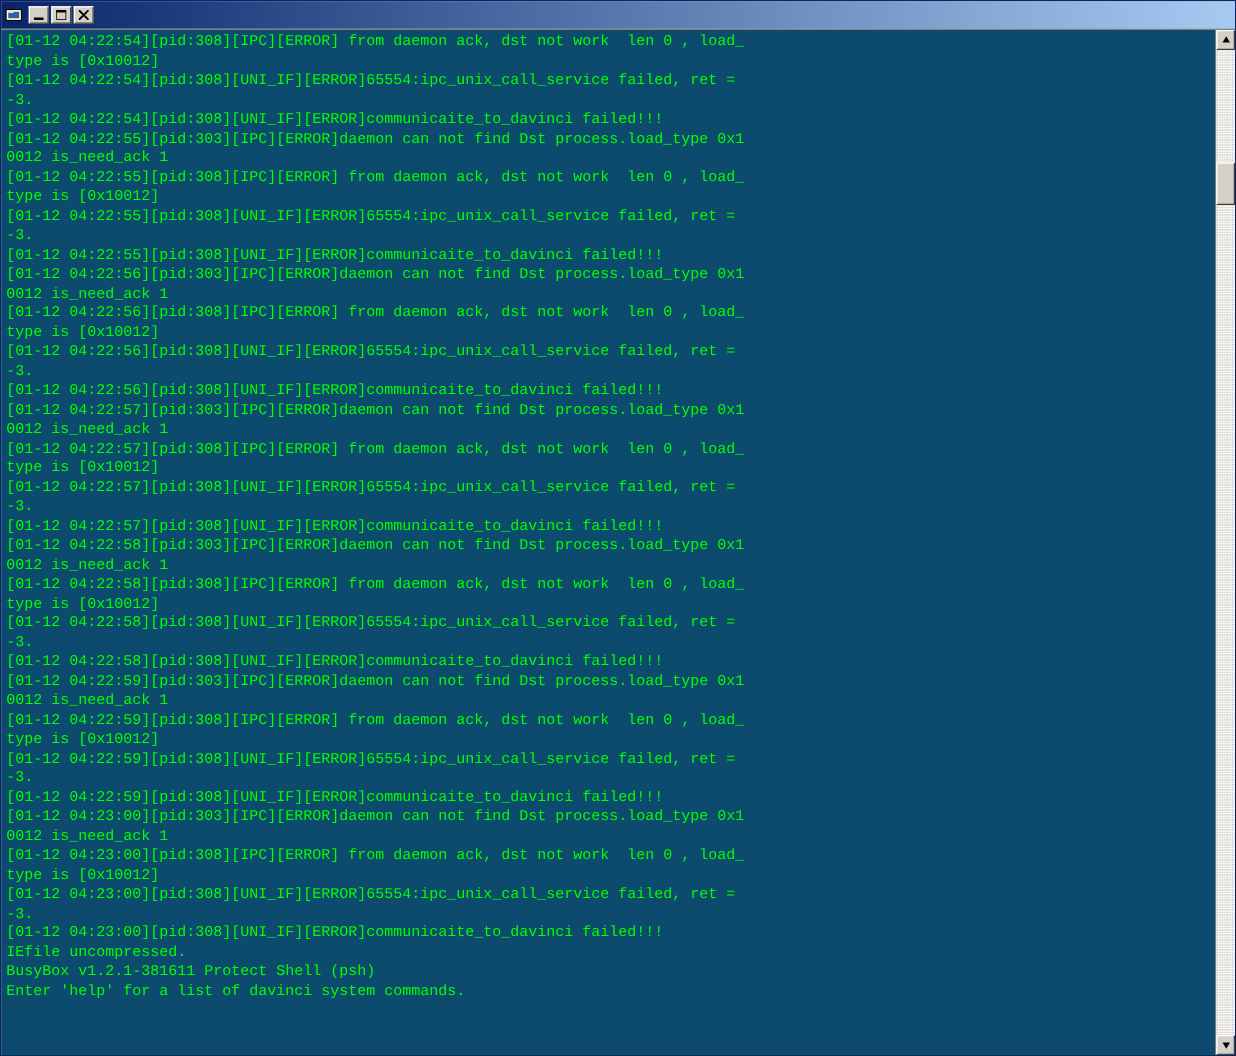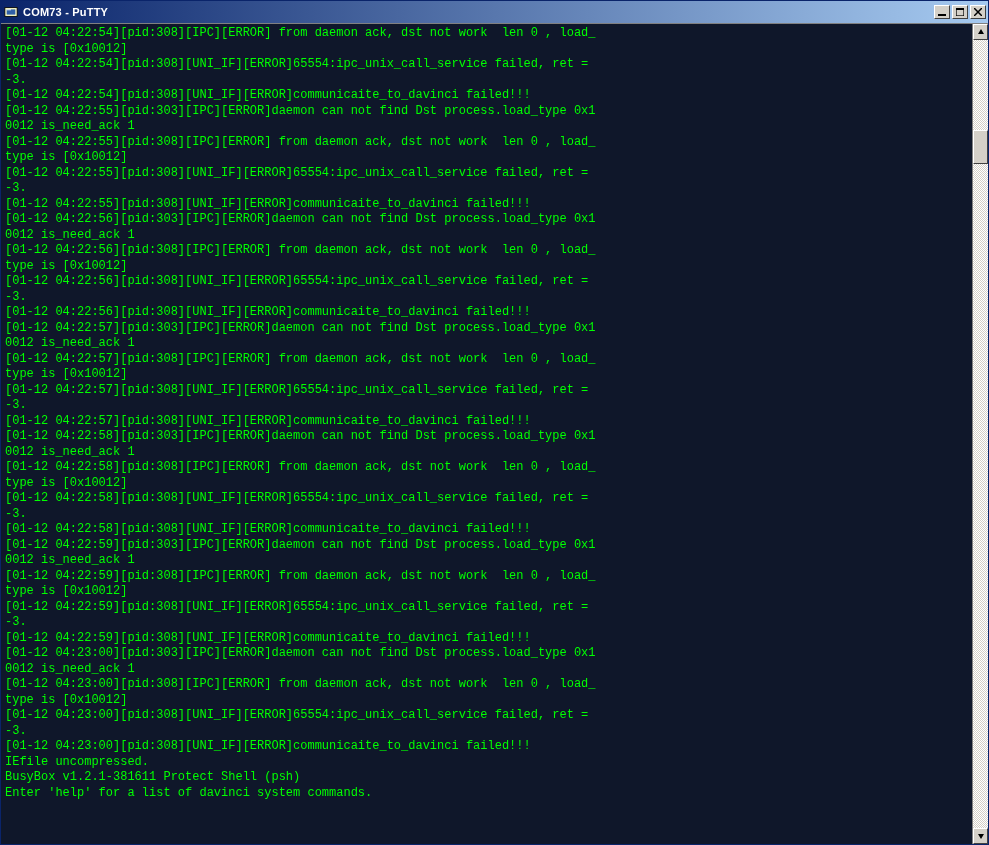--- a/index.html
+++ b/index.html
@@ -48,21 +48,21 @@
     cursor: default;
   }
   .titlebar .btn svg { width: 8px; height: 8px; }
   .client {
     flex: 1;
     display: flex;
     border-top: 1px solid #808080;
   }
   .terminal {
     flex: 1;
-    background: #0f172a;
+    background: #0c4a6e;
     color: #00ff00;
     font-family: "Courier New", monospace;
     font-size: 12px;
     line-height: 15.5px;
     padding: 2px 4px 0 4px;
     white-space: pre-wrap;
     overflow: hidden;
   }
   .scrollbar {
     width: 16px;
@@ -101,21 +101,20 @@
 
 <div class="window">
   <div class="titlebar">
     <span class="icon">
       <svg viewBox="0 0 16 16">
           <rect x="1" y="3" width="14" height="10" fill="#ffffcc" stroke="#000"></rect>
           <rect x="3" y="5" width="10" height="6" fill="#3060a8"></rect>
           <rect x="3" y="5" width="5" height="1" fill="#fff"></rect>
         </svg>
     </span>
-    <span class="title">COM73 - PuTTY</span>
     <div class="btns">
       <div class="btn">
         <svg viewBox="0 0 8 8">
             <rect x="0" y="6" width="8" height="2" fill="#000"></rect>
           </svg>
       </div>
       <div class="btn">
         <svg viewBox="0 0 8 8">
             <rect x="0" y="0" width="8" height="8" fill="none" stroke="#000" stroke-width="1.3"></rect>
             <rect x="0" y="0" width="8" height="2" fill="#000"></rect>

